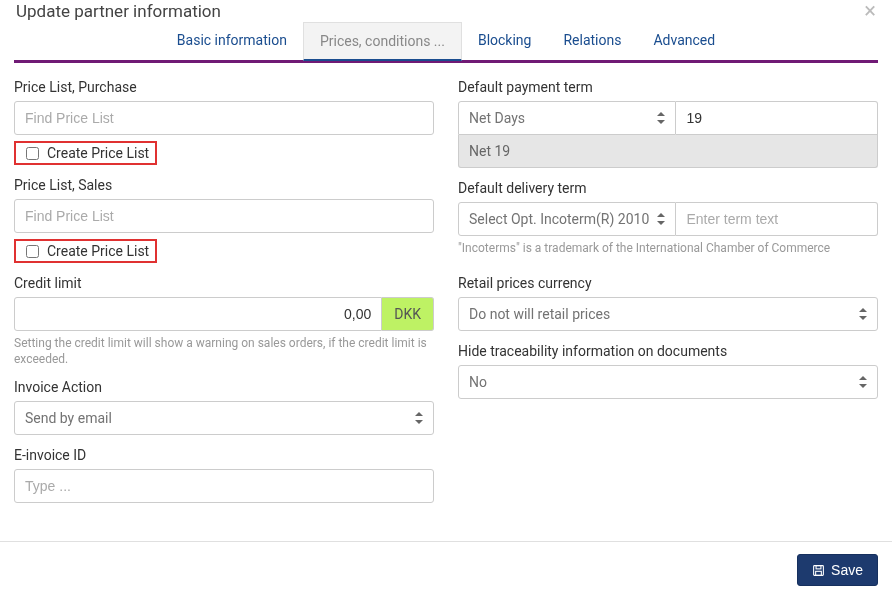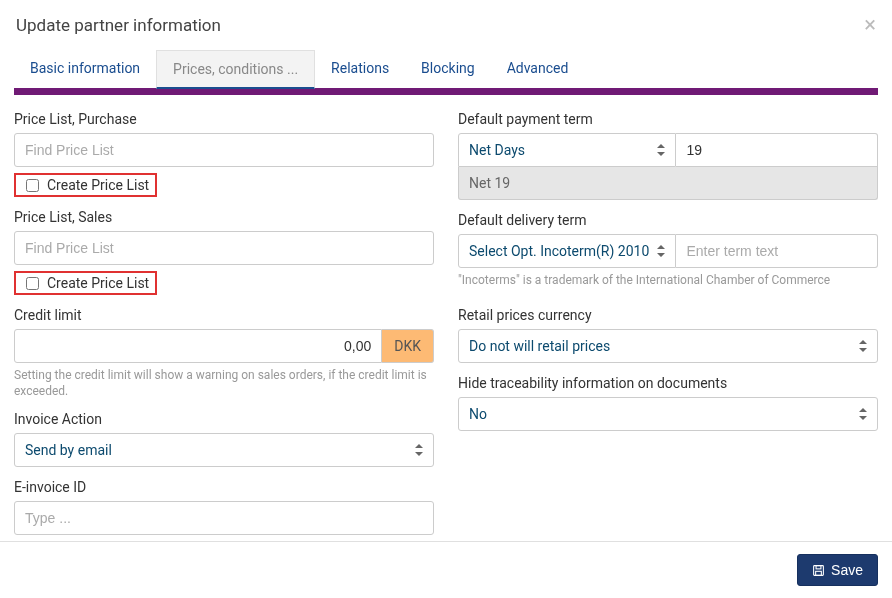--- a/index.html
+++ b/index.html
@@ -7,31 +7,32 @@
     font-family: -apple-system, BlinkMacSystemFont, "Segoe UI", Roboto, "Helvetica Neue", Arial, sans-serif;
     font-size: 14px;
     color: #333;
     background: #fff;
     width: 892px;
     height: 598px;
     overflow: hidden;
     position: relative;
   }
   .modal-header {
-    padding: 14px 16px;
+    padding: 0 16px;
     display: flex;
     justify-content: space-between;
     align-items: center;
   }
   .modal-title { font-size: 17px; color: #444; }
   .close-btn { font-size: 22px; color: #bbb; cursor: pointer; line-height: 1; }
   .tabs {
     display: flex;
     margin: 0 14px;
-    border-bottom: 7px solid #701a75;
+    border-bottom: 3px solid #701a75;
+    justify-content: center;
   }
   .tab {
     padding: 10px 16px;
     color: #1a4d8f;
     cursor: pointer;
     font-size: 14px;
   }
   .tab.active {
     background: #f3f3f3;
     border: 1px solid #e0e0e0;
@@ -77,37 +78,37 @@
     font-size: 12px;
     color: #999;
     margin-top: 5px;
     line-height: 1.3;
   }
   .select {
     display: flex;
     justify-content: space-between;
     align-items: center;
     cursor: pointer;
-    color: #0c4a6e;
+    color: #737373;
   }
   .caret {
     display: inline-block;
     line-height: 0;
   }
   .caret svg { width: 8px; height: 12px; fill: #666; }
   .input-addon { display: flex; justify-content: space-between; }
   .input-addon input {
     border-top-right-radius: 0;
     border-bottom-right-radius: 0;
     text-align: right;
   }
   .addon {
     border: 1px solid #ccc;
     border-left: none;
-    background: #fdba74;
+    background: #bef264;
     padding: 0 12px;
     display: flex;
     align-items: center;
     border-top-right-radius: 3px;
     border-bottom-right-radius: 3px;
     color: #555;
     font-size: 14px;
   }
   .split-row { display: flex; }
   .split-row .select {
@@ -168,22 +169,22 @@
 <body>
 
 <div class="modal-header">
   <div class="modal-title">Update partner information</div>
   <div class="close-btn">×</div>
 </div>
 
 <div class="tabs">
   <div class="tab">Basic information</div>
   <div class="tab active">Prices, conditions ...</div>
+  <div class="tab">Blocking</div>
   <div class="tab">Relations</div>
-  <div class="tab">Blocking</div>
   <div class="tab">Advanced</div>
 </div>
 
 <div class="content">
   <div class="col">
 
     <div class="form-group">
       <span class="label">Price List, Purchase</span>
       <input type="text" placeholder="Find Price List" style="">
       <div class="checkbox-row highlight">

